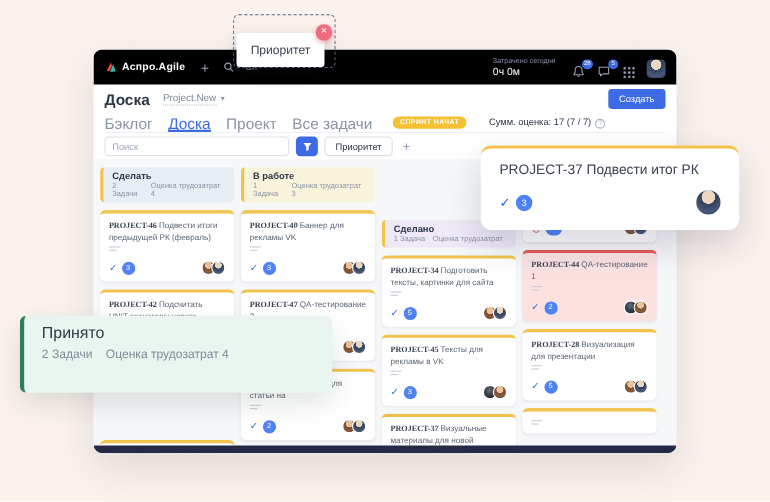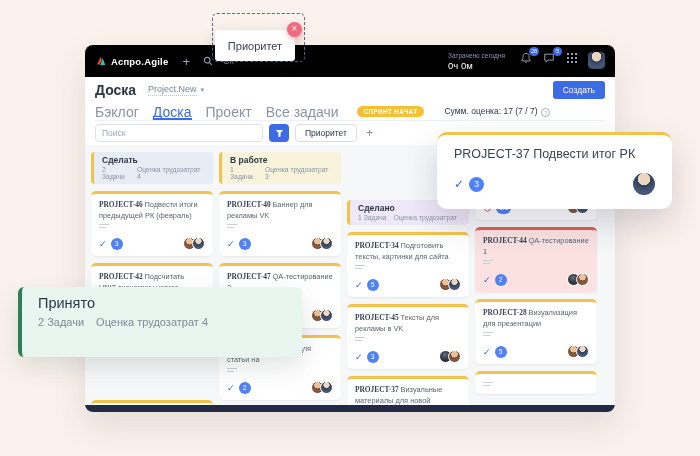--- a/index.html
+++ b/index.html
@@ -12,21 +12,21 @@
          box-shadow:0 14px 34px rgba(60,50,70,.12); display:flex; flex-direction:column; }
 
   
   .topbar { height:32px; background:#000000; display:flex; align-items:center; padding:0 10px; flex:0 0 auto; }
   .logo-wrap { display:flex; align-items:center; gap:4px; }
   .logo-text { color:#fff; font-size:9.5px; font-weight:bold; letter-spacing:.2px; }
   .tb-ico { color:#9AA3BD; font-size:11px; line-height:1; }
   .tb-plus { margin-left:14px; font-size:13px; }
   .tb-search { margin-left:13px; display:flex; align-items:center; }
   .tb-frag { margin-left:10px; color:#8E96AF; font-size:8.5px; }
-  .tb-right { margin-left:auto; display:flex; align-items:flex-start; gap:11px;text-decoration:underline; }
+  .tb-right { margin-left:auto; display:flex; align-items:flex-end; gap:11px;text-decoration:underline; }
   .time-block { text-align:left; margin-right:4px; }
   .time-label { color:#8E96AF; font-size:6.5px; }
   .time-value { color:#fff; font-size:9.5px; margin-top:1px; }
   .icon-badge { position:relative; display:flex; }
   .mini-badge { position:absolute; top:-5px; right:-7px; background:#3D6BE5; color:#fff;
                 font-size:5.5px; min-width:9px; height:9px; border-radius:5px; padding:0 2px;
                 display:flex; align-items:center; justify-content:center; }
   .dots-icon { width:11px; height:11px;
                background-image:radial-gradient(#98A0B8 1px, transparent 1.3px);
                background-size:4px 4px; background-position:0 0; }

